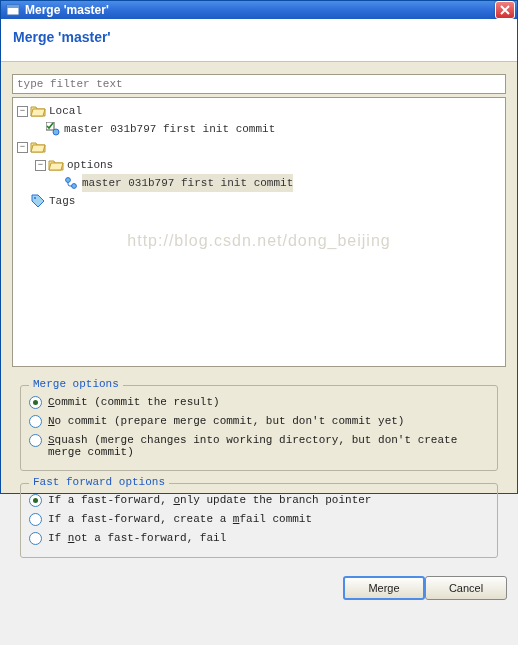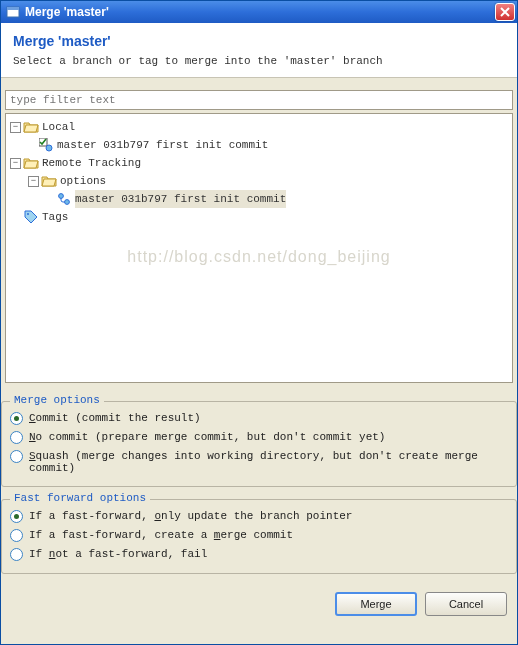--- a/index.html
+++ b/index.html
@@ -1,47 +1,47 @@
 <!DOCTYPE html>
 <html><head>
 <meta charset="utf-8">
 <style>
 *{box-sizing:border-box;margin:0;padding:0}
 body{font-family:Tahoma,Arial,sans-serif;font-size:11px;background:#f0f0f0;width:518px;height:645px;overflow:hidden}
-.dialog{width:518px;height:645px;background:#ece9d8;border:1px solid #0a4ea3;display:flex;flex-direction:column}
+.dialog{width:518px;height:494px;background:#ece9d8;border:1px solid #0a4ea3;display:flex;flex-direction:column}
 .titlebar{background:linear-gradient(180deg,#4b8de8 0%,#2d6ed9 50%,#1e5bc4 100%);color:#fff;font-weight:bold;height:22px;display:flex;align-items:center;padding:0 2px 0 4px;font-size:12px}
 .titlebar-icon{width:16px;height:16px;margin-right:4px;display:flex;align-items:center;justify-content:center}
 .titlebar-icon svg{width:16px;height:16px}
 .titlebar-text{flex:1}
 .close-btn{width:20px;height:18px;background:linear-gradient(180deg,#f08080,#d03030);border:1px solid #fff;border-radius:3px;color:#fff;display:flex;align-items:center;justify-content:center;cursor:pointer;box-shadow:0 0 2px rgba(0,0,0,.4)}
 .close-btn svg{width:10px;height:10px}
 .header{padding:10px 12px;background:#fff;border-bottom:1px solid #c8c4b4}
 .header-title{color:#1e5bc4;font-size:14px;font-weight:bold;margin-bottom:6px}
 .header-sub{color:#333;font-family:"Courier New",monospace;font-size:11px}
-.body{padding:12px 4px;flex:none}
+.body{padding:12px 11px;flex:none}
 .filter{width:100%;height:20px;border:1px solid #a09a88;padding:0 4px;color:#999;font-family:"Courier New",monospace;font-size:11px;background:#fff}
 .tree{border:1px solid #a09a88;background:#fff;height:270px;margin-top:3px;padding:4px 2px;font-family:"Courier New",monospace;font-size:11px;color:#333;position:relative;overflow:hidden}
 .node{display:flex;align-items:center;height:18px;line-height:18px}
 .toggle{width:11px;height:11px;border:1px solid #888;background:#fff;display:flex;align-items:center;justify-content:center;font-size:9px;color:#555;margin-right:2px;flex-shrink:0}
 .spacer{display:inline-block;flex-shrink:0}
 .folder-icon{width:16px;height:14px;margin-right:3px;flex-shrink:0}
 .folder-icon svg{width:16px;height:14px;display:block}
 .branch-icon{width:16px;height:14px;margin-right:3px;flex-shrink:0;display:flex;align-items:center;justify-content:center}
 .branch-icon svg{width:14px;height:14px}
 .tag-icon{width:16px;height:14px;margin-right:3px;flex-shrink:0;display:flex;align-items:center;justify-content:center}
 .tag-icon svg{width:14px;height:14px}
 .selected{background:#e8e4d4}
 .watermark{position:absolute;left:0;right:0;top:50%;text-align:center;color:#d8d6cc;font-size:16px;font-family:Verdana,sans-serif;letter-spacing:1px;pointer-events:none}
-.group{border:1px solid #b8b4a4;border-radius:3px;margin:6px 0;padding:10px 8px 6px;position:relative}
+.group{border:1px solid #b8b4a4;border-radius:3px;margin:6px 19px;padding:10px 8px 6px;position:relative}
 .group-title{position:absolute;top:-8px;left:8px;background:#ece9d8;padding:0 4px;color:#1e5bc4;font-family:"Courier New",monospace;font-size:11px}
 .radio-row{display:flex;margin-bottom:6px;font-family:"Courier New",monospace;font-size:11px;color:#222}
 .radio{width:13px;height:13px;border:1px solid #3b83c4;border-radius:50%;margin-right:6px;background:#fff;display:flex;align-items:center;justify-content:center;flex-shrink:0}
 .radio.on::after{content:"";width:5px;height:5px;background:#2b6a2b;border-radius:50%}
 .u{text-decoration:underline}
-.buttons{display:flex;justify-content:flex-end;padding:12px 10px;gap:8px}
+.buttons{display:flex;justify-content:flex-end;padding:12px 10px;}
 .btn{min-width:82px;height:24px;border:1px solid #888;border-radius:3px;background:linear-gradient(180deg,#fdfdfb,#e4e0d0);font-size:11px;color:#222;cursor:pointer}
 .btn.default{border:2px solid #4b8de8}
 </style>
 </head>
 <body>
 
 <div class="dialog">
 
   <div class="titlebar">
     <span class="titlebar-icon">
@@ -53,21 +53,20 @@
     <span class="titlebar-text">Merge 'master'</span>
     <div class="close-btn">
       <svg viewBox="0 0 10 10">
           <path d="M1 1 L9 9 M9 1 L1 9" stroke="#fff" stroke-width="2"></path>
         </svg>
     </div>
   </div>
 
   <div class="header">
     <div class="header-title">Merge 'master'</div>
-    <div class="header-sub">Select a branch or tag to merge into the 'master' branch</div>
   </div>
 
   <div class="body">
     <input class="filter" placeholder="type filter text" style="">
     <div class="tree">
       <div class="node">
         <span class="spacer" style="width:2px"></span>
         <span class="toggle">−</span>
         <span class="folder-icon">
             <svg viewBox="0 0 16 14">
@@ -90,21 +89,20 @@
       </div>
       <div class="node">
         <span class="spacer" style="width:2px"></span>
         <span class="toggle">−</span>
         <span class="folder-icon">
             <svg viewBox="0 0 16 14">
               <path d="M1 3 h5 l1 2 h8 v7 H1 z" fill="#f7e29c" stroke="#bf9b30"></path>
               <path d="M1 12 L3 5 h12 l-2 7 z" fill="#fff0b8" stroke="#bf9b30"></path>
             </svg>
           </span>
-        <span>Remote Tracking</span>
       </div>
       <div class="node">
         <span class="spacer" style="width:20px"></span>
         <span class="toggle">−</span>
         <span class="folder-icon">
             <svg viewBox="0 0 16 14">
               <path d="M1 3 h5 l1 2 h8 v7 H1 z" fill="#f7e29c" stroke="#bf9b30"></path>
               <path d="M1 12 L3 5 h12 l-2 7 z" fill="#fff0b8" stroke="#bf9b30"></path>
             </svg>
           </span>
@@ -152,21 +150,21 @@
   </div>
 
   <div class="group">
     <div class="group-title">Fast forward options</div>
     <div class="radio-row">
       <span class="radio on"></span>
       <span><span>If a fast-forward, </span><span class="u">o</span><span>nly update the branch pointer</span></span>
     </div>
     <div class="radio-row">
       <span class="radio"></span>
-      <span><span>If a fast-forward, create a </span><span class="u">m</span><span>erge commit</span></span>
+      <span><span>If a fast-forward, create a </span><span class="u">m</span><span>fail commit</span></span>
     </div>
     <div class="radio-row">
       <span class="radio"></span>
       <span><span>If </span><span class="u">n</span><span>ot a fast-forward, fail</span></span>
     </div>
   </div>
 
   <div class="buttons">
     <button class="btn default">Merge</button>
     <button class="btn">Cancel</button>

